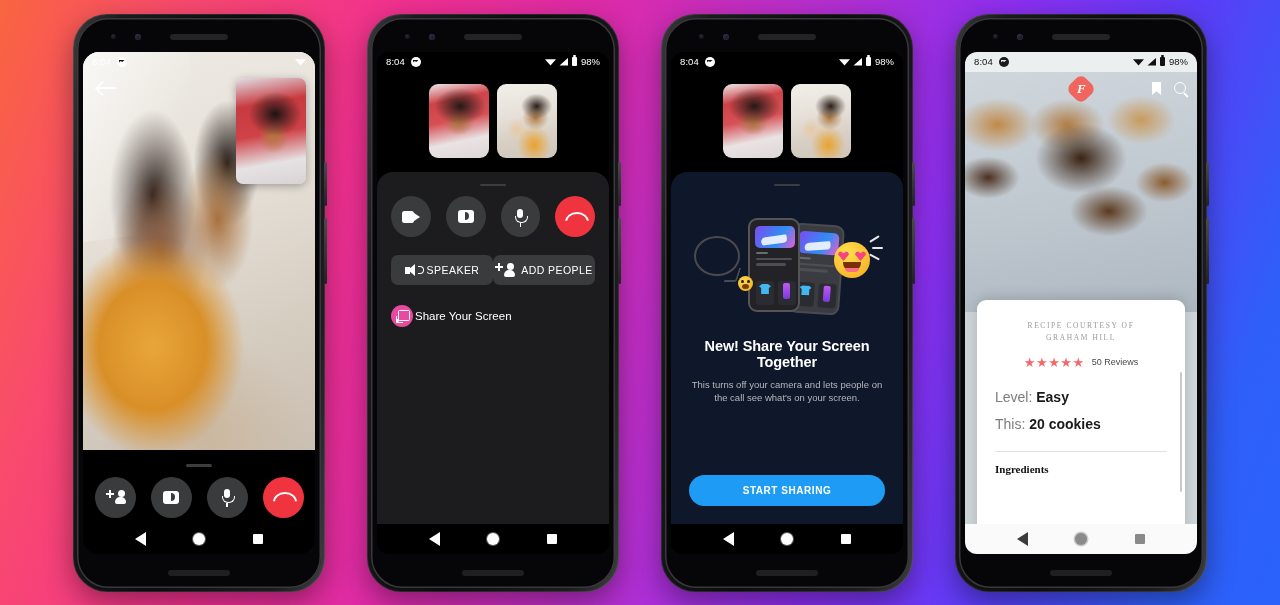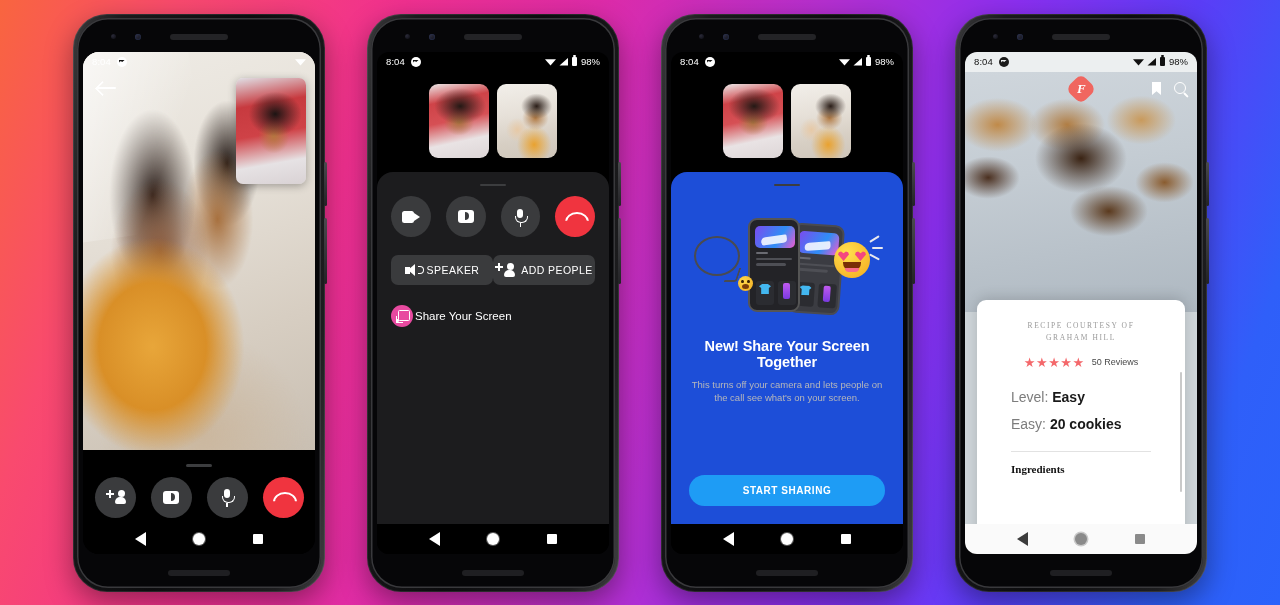--- a/index.html
+++ b/index.html
@@ -148,21 +148,21 @@
       linear-gradient(170deg,#f2efea 0%,#e6e0d8 40%,#d7cfc4 72%,#cfc6ba 100%);}
   .p2-sheet { flex:1 1 auto; background:#1c1c1e; border-radius:16px 16px 0 0; padding:12px 14px 0; display:flex; flex-direction:column; }
   .pill-row { display:flex; margin-top:18px; }
   .pill { flex:1 1 0; height:30px; background:#3a3b3d; border-radius:7px; display:flex; align-items:center; justify-content:center; gap:7px;
     color:#fff; font-size:10.5px; letter-spacing:.45px; }
   .share-row { display:flex; align-items:center; gap:2px; margin-top:20px; }
   .share-circle { width:22px;height:22px;border-radius:50%;background:#e84aa0;display:flex;align-items:center;justify-content:center; }
   .share-label { color:#fff; font-size:11.5px; }
 
   
-  .p3-sheet { flex:1 1 auto; background:#1d4ed8; border-radius:16px 16px 0 0; padding:12px 18px 0;
+  .p3-sheet { flex:1 1 auto; background:#0f172a; border-radius:16px 16px 0 0; padding:12px 18px 0;
     display:flex; flex-direction:column; align-items:center; }
   .illus { width:190px; height:108px; position:relative; margin:18px 0 4px; }
   .il-bubble{position:absolute;left:2px;top:22px;width:46px;height:40px;border:2px solid #4a4b4f;border-radius:50%;}
   .il-bubble::after{content:"";position:absolute;left:30px;bottom:-8px;width:11px;height:12px;border-right:2px solid #4a4b4f;border-bottom:2px solid #4a4b4f;transform:skewX(-18deg);border-radius:0 0 3px 0;}
   .il-ph{position:absolute;border:2px solid #555;border-radius:9px;background:#232327;overflow:hidden;}
   .il-ph1{left:56px;top:4px;width:52px;height:94px;}
   .il-ph2{left:98px;top:10px;width:52px;height:90px;background:#3b3c42;border-color:#4a4b51;transform:rotate(4deg);}
   .il-shoe{position:absolute;left:5px;top:6px;width:40px;height:22px;border-radius:5px;
     background:linear-gradient(120deg,#7b4bf0,#2f8ef5 60%,#f05ad0);}
   .il-shoe::after{content:"";position:absolute;left:6px;top:10px;width:26px;height:8px;background:#fff;opacity:.85;border-radius:6px 2px 5px 4px;transform:rotate(-8deg);}
@@ -213,21 +213,21 @@
   }
   .p4-top{position:absolute;left:0;right:0;top:0;height:34px;display:flex;align-items:center;justify-content:space-between;padding:0 11px;z-index:4;}
   .logo-f{width:22px;height:22px;background:#f0665f;border-radius:7px;transform:rotate(45deg);display:flex;align-items:center;justify-content:center;
     position:absolute;left:50%;margin-left:-11px;}
   .logo-f span{transform:rotate(-45deg);color:#fff;font-family:"Liberation Serif",serif;font-size:13px;font-style:italic;font-weight:bold;}
   .p4-icons{display:flex;gap:13px;margin-left:auto;}
   .ic-bm{width:9px;height:13px;background:#fff;clip-path:polygon(0 0,100% 0,100% 100%,50% 72%,0 100%);}
   .ic-search{width:12px;height:12px;border:1.6px solid #fff;border-radius:50%;position:relative;}
   .ic-search::after{content:"";position:absolute;right:-4px;bottom:-3px;width:6px;height:1.8px;background:#fff;transform:rotate(45deg);border-radius:1px;}
   .card{position:absolute;left:12px;right:12px;top:228px;bottom:-24px;background:#fff;border-radius:9px;
-    box-shadow:0 -2px 14px rgba(0,0,0,.16);padding:20px 34px 0;overflow:hidden;}
+    box-shadow:0 -2px 14px rgba(0,0,0,.16);padding:20px 18px 0;overflow:hidden;}
   .courtesy{text-align:center;color:#9a9a9a;font-family:"Liberation Serif",serif;font-size:7.5px;letter-spacing:1.6px;line-height:1.6;}
   .recipe-title{text-align:center;font-family:"Liberation Serif",serif;font-weight:bold;font-size:20px;line-height:1.1;color:#121212;margin-top:7px;letter-spacing:-.3px;}
   .rating{display:flex;align-items:center;justify-content:center;gap:7px;margin-top:11px;}
   .stars{color:#f4686b;font-size:13px;letter-spacing:.5px;}
   .reviews{color:#4a4a4a;font-size:9px;}
   .meta{display:flex;margin-top:14px;font-size:14px;color:#7d7d7d;}
   .meta-col{flex:1 1 0;padding-left:8px;line-height:1.95;}
   .meta-col:first-child{padding-left:0;}
   .meta-col.sep{border-left:1px solid #dedede;padding-left:16px;}
   .meta b{color:#1a1a1a;}
@@ -494,21 +494,21 @@
         <div class="card">
           <div class="courtesy">RECIPE COURTESY OF</div>
           <div class="courtesy">GRAHAM HILL</div>
           <div class="rating">
             <span class="stars">★★★★★</span>
             <span class="reviews">50 Reviews</span>
           </div>
           <div class="meta">
             <div class="meta-col">
               <div><span>Level:</span> <b>Easy</b></div>
-              <div><span>Easy:</span> <b>20 cookies</b></div>
+              <div><span>This:</span> <b>20 cookies</b></div>
             </div>
           </div>
           <div class="divider"></div>
           <div class="ingredients">Ingredients</div>
           <div class="scrollbar"></div>
         </div>
       </div>
       <div class="navbar light">
         <div class="nav-back"></div>
         <div class="nav-home"></div>

